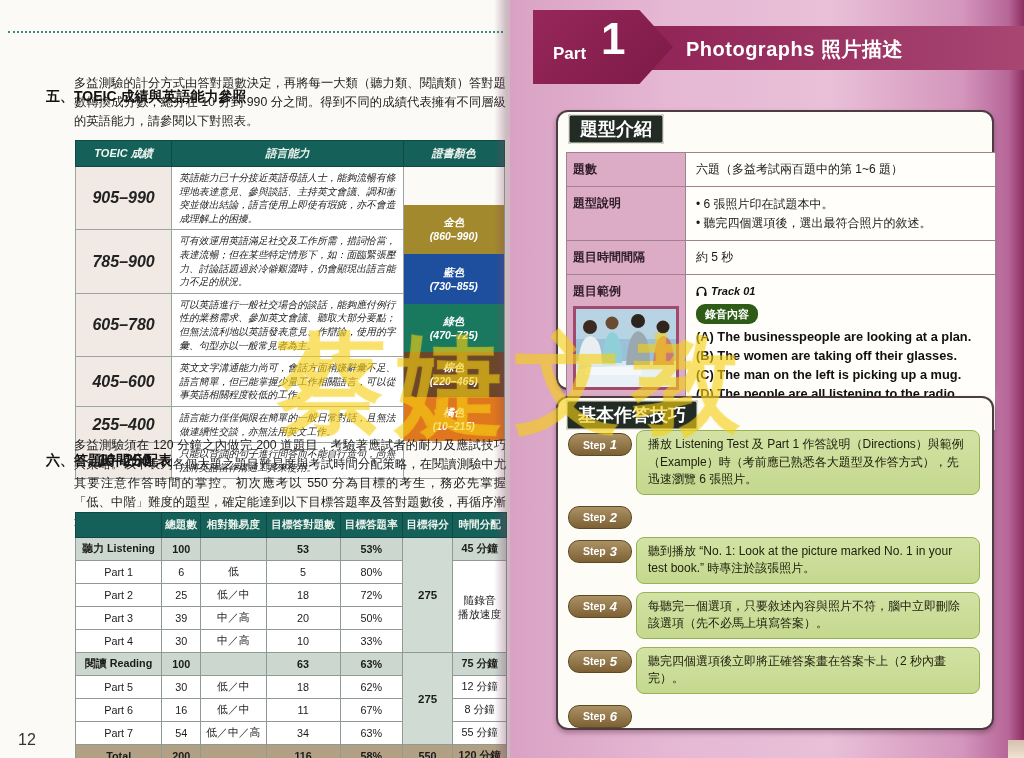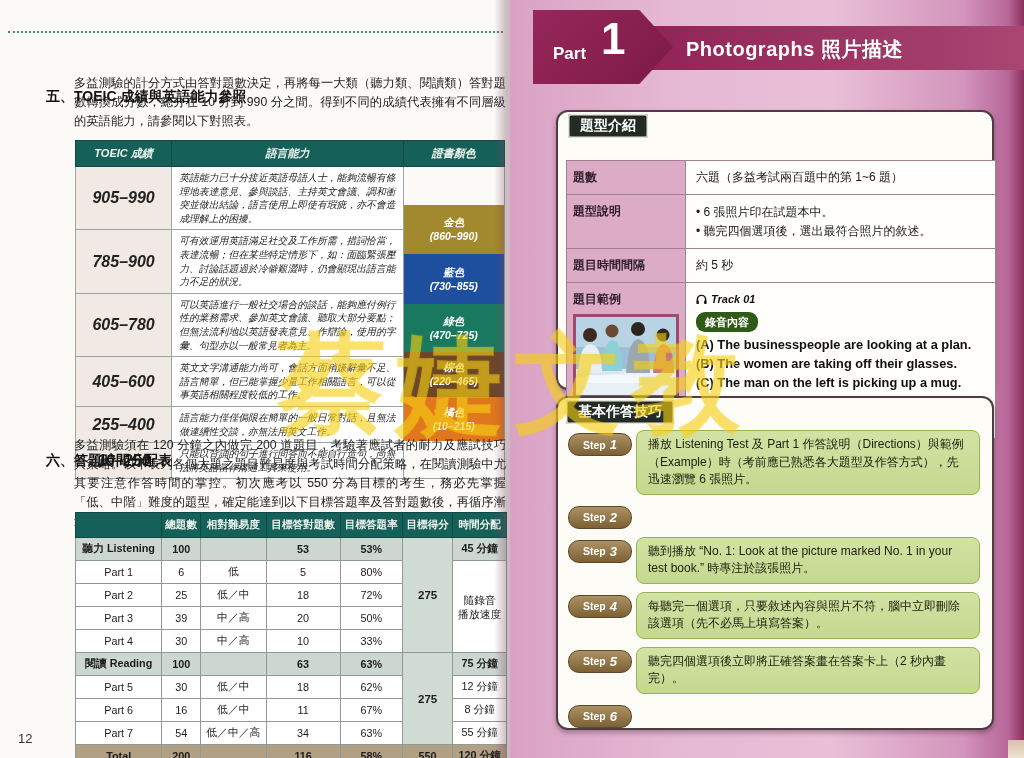--- a/index.html
+++ b/index.html
@@ -24,45 +24,45 @@
   .band-seg{flex:1;display:flex;flex-direction:column;align-items:center;justify-content:center;
             color:#fff;font-weight:bold;font-size:10.5px;line-height:14px;}
 
   .t2{left:75px;top:512px;width:432px;font-size:10.8px;}
   .t2 th{background:#16605a;color:#eef4ee;font-weight:bold;font-size:10.6px;padding:5px 1px;border:1px solid #0e4a45;}
   .t2 td{border:1px solid #8f9a94;text-align:center;padding:3px 2px;background:#fff;color:#1b1b1b;height:16px;}
   .t2 td.sec{background:#ccd8cf;font-weight:bold;}
   .t2 td.scorecell{background:#cfdbd3;font-weight:bold;font-size:11.5px;}
   .t2 td.timecell{background:#fff;line-height:14px;}
   .t2 td.total{background:#b2a084;font-weight:bold;}
-  .page-num{font-size:13px;color:#333;}
+  .page-num{font-size:16px;color:#333;}
 
   
   .spine{left:494px;top:0;width:22px;height:758px;
          background:linear-gradient(90deg,rgba(0,0,0,0) 0%,rgba(120,70,95,.35) 55%,rgba(160,90,120,.45) 100%);}
 
   
   .page-right{left:510px;top:0;width:514px;height:758px;
               background:linear-gradient(90deg,#d9a2c4 0%,#e5b7d3 30%,#e9c0d8 62%,#d495bc 88%,#b66698 97%,#8e2f60 100%);}
   .banner-band{left:618px;top:26px;width:406px;height:44px;
                background:linear-gradient(90deg,#8f2154,#a84672);}
   .banner-chevron{left:533px;top:10px;width:140px;height:74px;
                   background:linear-gradient(135deg,#96275a,#7d1a46);
                   clip-path:polygon(0 0,76% 0,100% 50%,76% 100%,0 100%);}
   .part-label{left:553px;top:44px;color:#fff;font-size:17px;font-weight:bold;}
   .part-number{left:601px;top:14px;color:#fff;font-size:44px;font-weight:bold;}
   .banner-title{left:686px;top:36px;color:#fff;font-size:20px;font-weight:bold;letter-spacing:.5px;}
 
   .card{background:#fdfcf7;border:2px solid #4d3c44;border-radius:12px;box-shadow:0 3px 5px rgba(60,20,40,.35);}
   .card1{left:556px;top:110px;width:434px;height:276px;}
   .card2{left:556px;top:396px;width:434px;height:330px;}
-  .badge-dark{background:#222c24;color:#fff;font-size:14px;font-weight:bold;
+  .badge-dark{background:#222c24;color:#fff;font-size:18px;font-weight:bold;
               padding:3px 12px;border-radius:3px;box-shadow:0 0 0 1.5px #e8e4da inset;display:inline-block;}
 
-  .ptable{left:566px;top:160px;width:430px;font-size:12px;padding-left:38px;}
+  .ptable{left:566px;top:152px;width:430px;font-size:12px;padding-left:38px;}
   .ptable td{border:1px solid #a2808f;vertical-align:top;}
   .ptable .plabel{background:#dcacc6;color:#2e1c28;font-weight:bold;width:96px;padding:8px 6px;}
   .ptable .pvalue{background:#fffefa;padding:7px 10px;color:#1a1a1a;line-height:18px;}
   .bullet-line{margin:1px 0;}
   .track-line{font-size:11px;font-weight:bold;font-style:italic;color:#111;display:flex;align-items:center;gap:4px;}
   .audio-badge{background:#2e5c17;color:#fff;font-size:11px;font-weight:bold;border-radius:9px;
                padding:1px 9px;display:inline-block;margin:4px 0 3px 0;}
   .option-line{font-size:12.8px;font-weight:600;line-height:19px;color:#101010;}
   .answer-flip{display:inline-block;transform:rotate(180deg);font-size:10.5px;font-weight:bold;color:#222;}
   .photo-frame{margin-top:6px;border:3px solid #a04a6e;width:100px;height:78px;}

